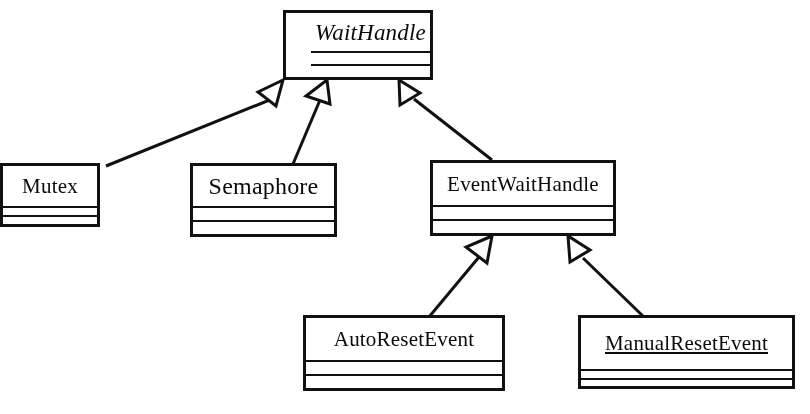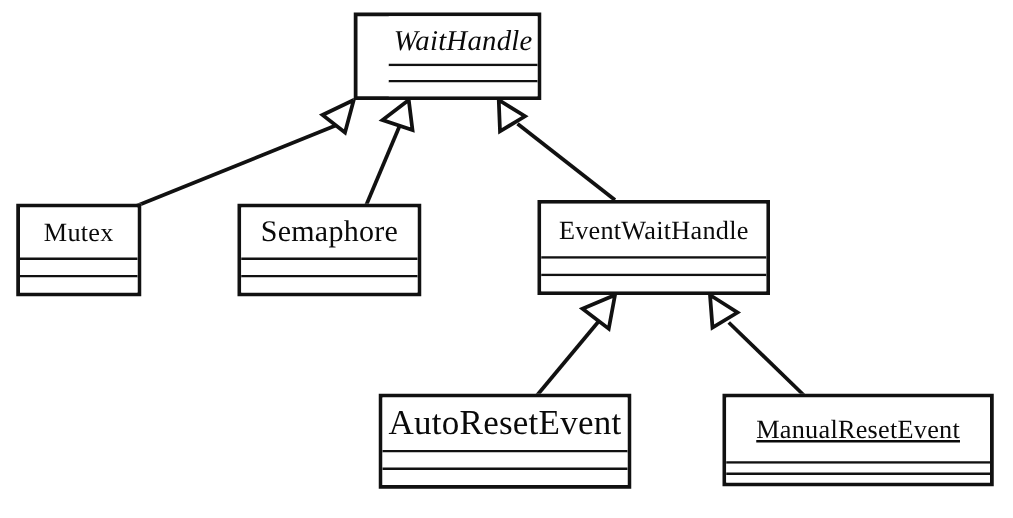--- a/index.html
+++ b/index.html
@@ -64,35 +64,35 @@
   }
   .underlined .uml-class-label {
     text-decoration: underline;
   }
 
   
   #class-waithandle      { left: 283px; top: 10px;  width: 150px; height: 70px; padding-left: 25px; }
   #class-waithandle .uml-name-compartment { height: 40px; }
   #class-waithandle .uml-class-label { font-size: 23px; }
 
-  #class-mutex           { left: 13px;   top: 163px; width: 100px; height: 74px; }
+  #class-mutex           { left: 0;   top: 163px; width: 100px; height: 64px; }
   #class-mutex .uml-name-compartment { height: 42px; }
   #class-mutex .uml-class-label { font-size: 21px; }
 
   #class-semaphore       { left: 190px; top: 163px; width: 147px; height: 74px; }
   #class-semaphore .uml-name-compartment { height: 42px; }
   #class-semaphore .uml-class-label { font-size: 24px; }
 
   #class-eventwaithandle { left: 430px; top: 160px; width: 186px; height: 76px; }
   #class-eventwaithandle .uml-name-compartment { height: 44px; }
   #class-eventwaithandle .uml-class-label { font-size: 21px; }
 
   #class-autoresetevent  { left: 303px; top: 315px; width: 202px; height: 76px; }
   #class-autoresetevent .uml-name-compartment { height: 44px; }
-  #class-autoresetevent .uml-class-label { font-size: 28px; }
+  #class-autoresetevent .uml-class-label { font-size: 21px; }
 
   #class-manualresetevent{ left: 578px; top: 315px; width: 217px; height: 74px; }
   #class-manualresetevent .uml-name-compartment { height: 53px; }
   #class-manualresetevent .uml-class-label { font-size: 21px; }
 </style>
 </head>
 <body>
 
 <div id="diagram-canvas">
 

